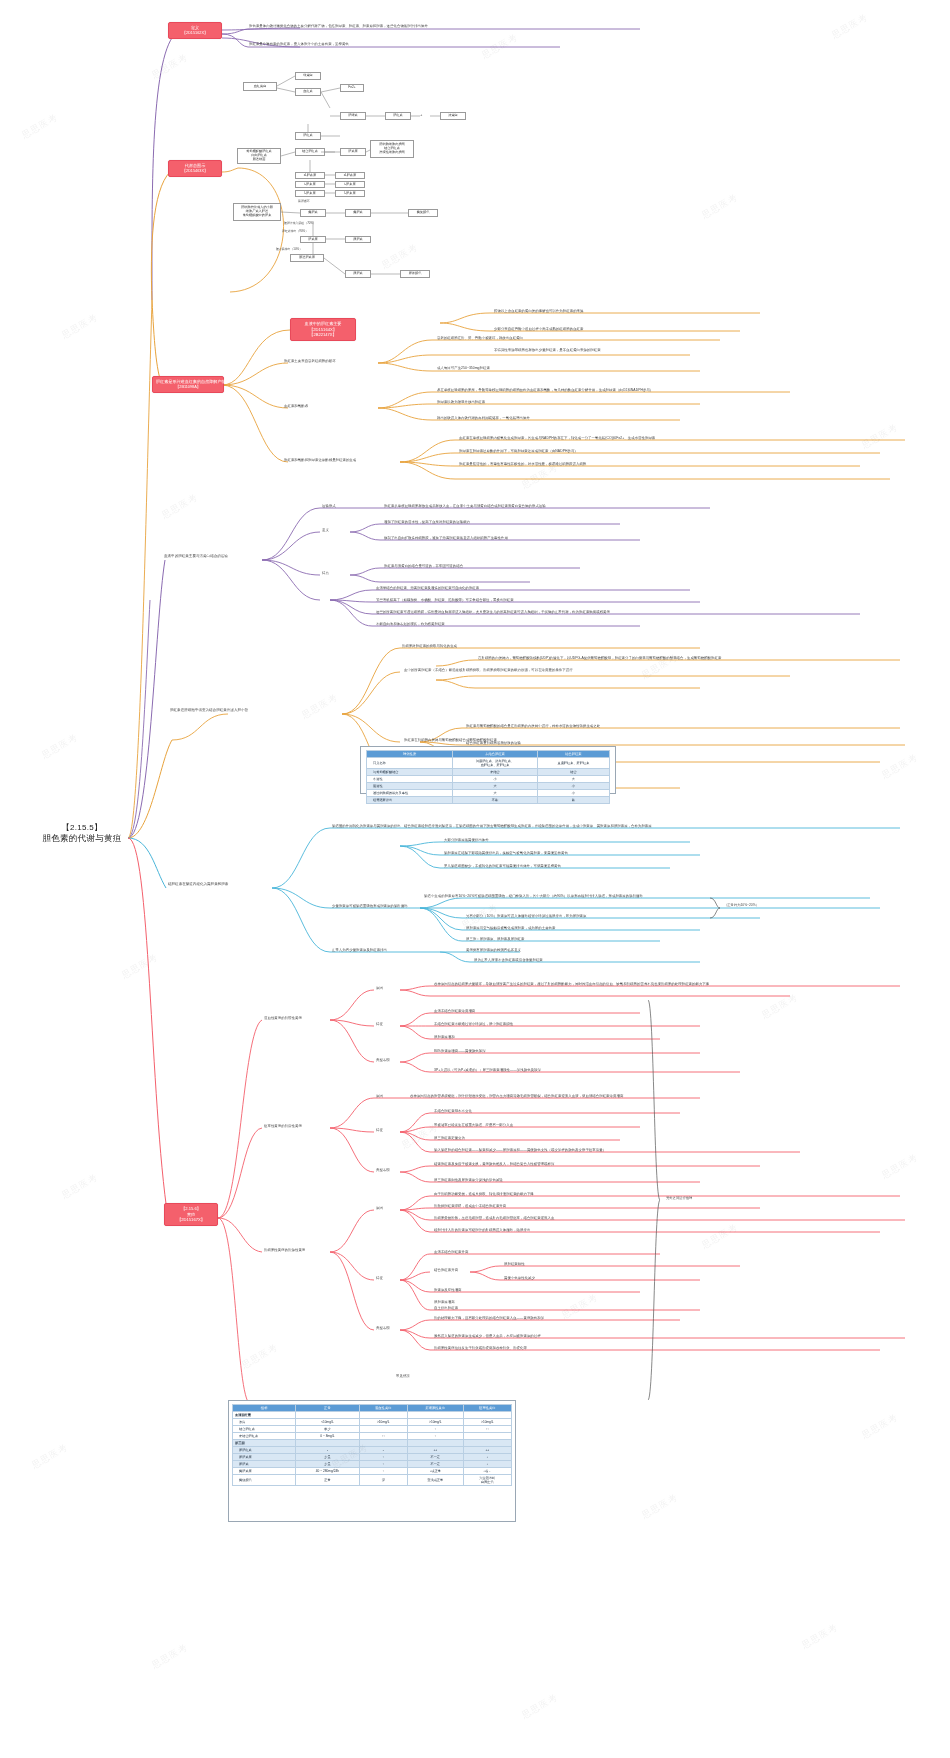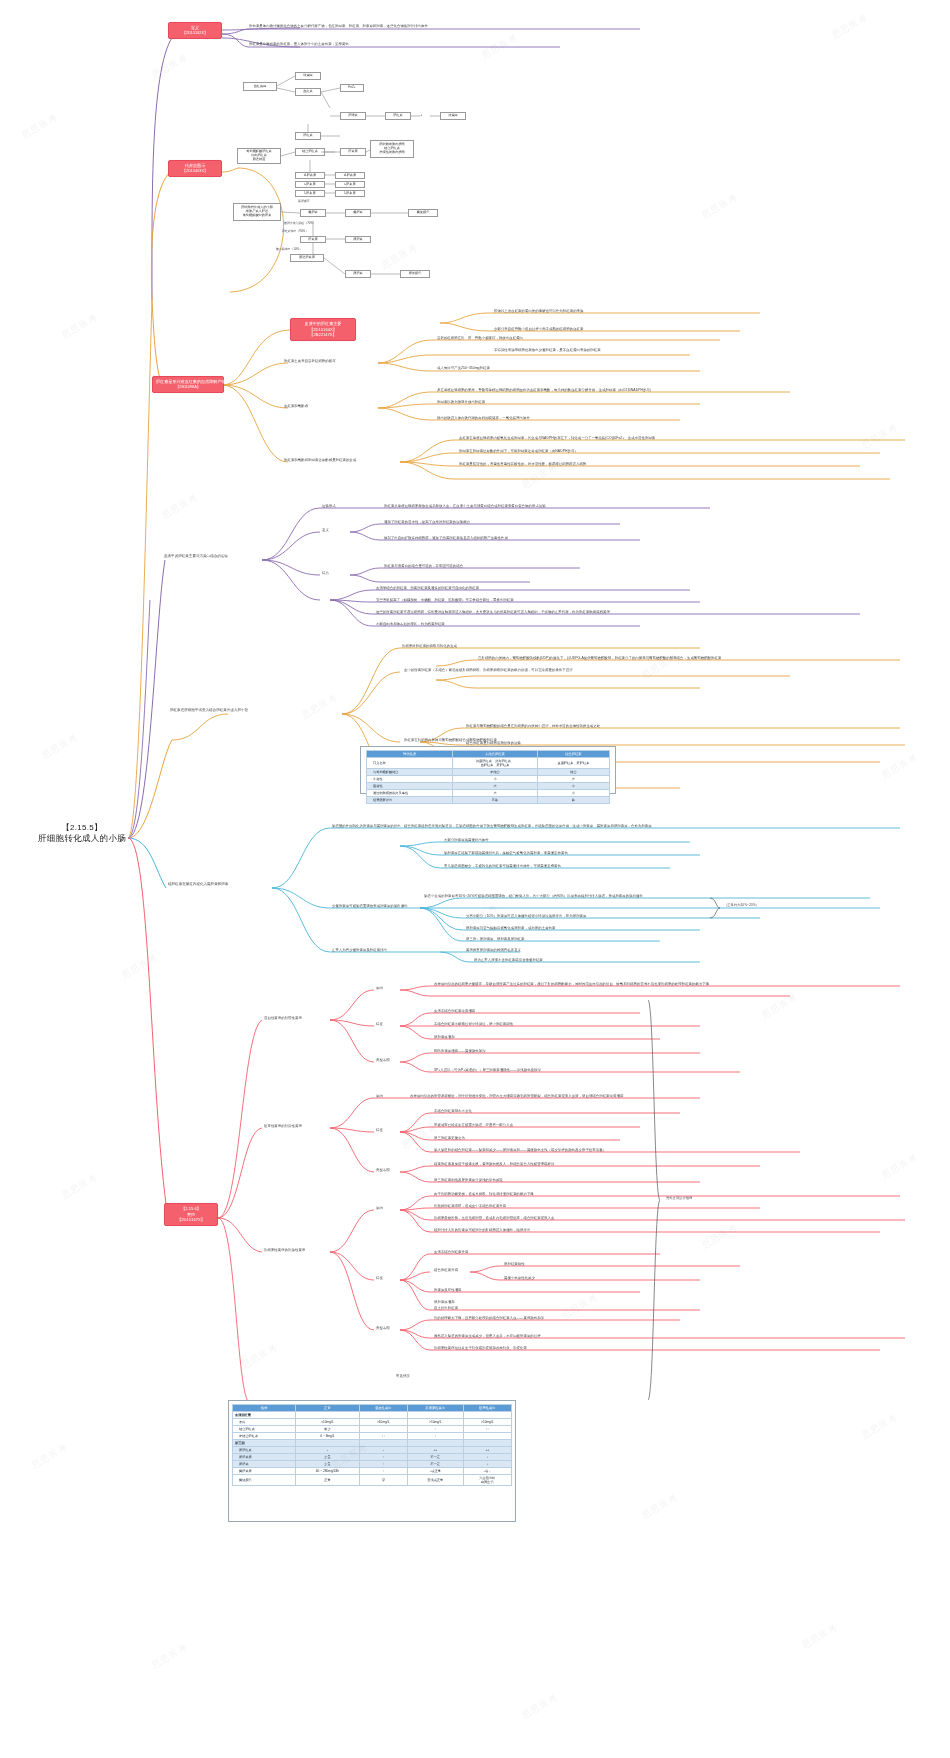--- a/index.html
+++ b/index.html
@@ -288,21 +288,21 @@
     </g>
 
     <g fill="none" stroke="#555" stroke-width="0.7">
       <path d="M710 898 C716 898 716 908 720 908 C716 908 716 918 710 918"></path>
       <path d="M648 1000 C654 1000 654 1200 660 1200 C654 1200 654 1400 648 1400"></path>
     </g>
   </svg>
 
   <div class="node root" style="left:34px; top:823px; width:96px;">
     <div class="l1">【2.15.5】</div>
-    <div class="l2">肝细胞转化成人的小肠</div>
+    <div class="l2">胆色素的代谢与黄疸</div>
   </div>
 
   <div class="node redbox" style="left:168px; top:22px; width:54px;">
     <span>定义</span>
     <span class="code">【2D15162X】</span>
   </div>
 
   <div class="node redbox" style="left:168px; top:160px; width:54px;">
     <span>代谢总图示</span>
     <span class="code">【2D15463X】</span>

